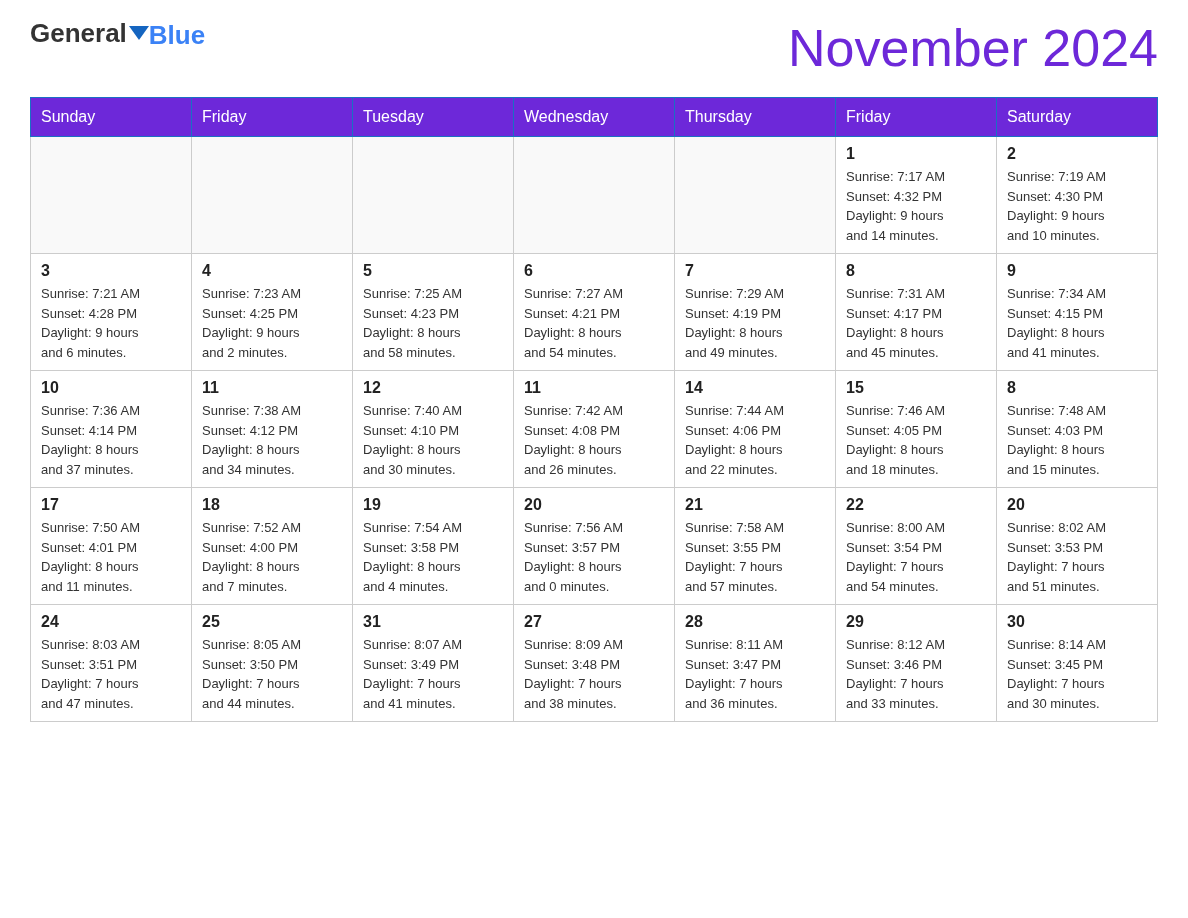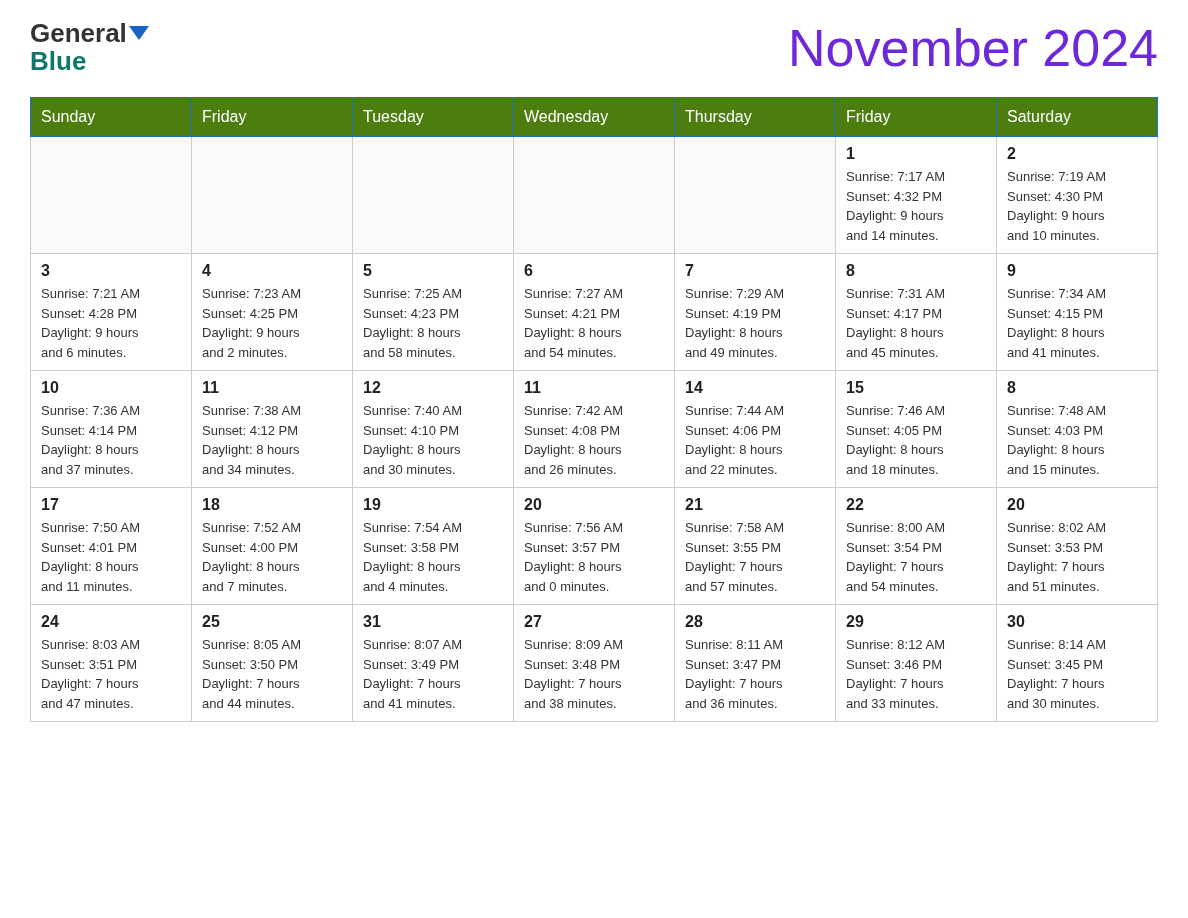--- a/index.html
+++ b/index.html
@@ -11,21 +11,21 @@
       min-height: 918px;
     }
     .header {
       display: flex;
       justify-content: space-between;
       align-items: flex-start;
       margin-bottom: 20px;
     }
     .logo {
       display: flex;
-      flex-direction: column;
+      flex-direction: row;
       align-items: flex-start;
     }
     .logo-text {
       font-size: 26px;
       font-weight: bold;
       color: #333;
       line-height: 1;
     }
     .logo-triangle {
       width: 0;
@@ -35,21 +35,21 @@
       border-top: 14px solid #1565c0;
       display: inline-block;
       margin-left: 2px;
       vertical-align: middle;
     }
     .logo-line {
       display: flex;
       align-items: center;
     }
     .logo-blue-text {
-      color: #0f766e;
+      color: #3b82f6;
       font-size: 26px;
       font-weight: bold;
     }
     .title-block {
       text-align: right;
     }
     .main-title {
       font-size: 52px;
       font-weight: 300;
       color: #6d28d9;
@@ -59,21 +59,21 @@
       font-size: 22px;
       color: #444;
       margin-top: 4px;
     }
     .calendar {
       width: 100%;
       border-collapse: collapse;
       border: 1px solid #bbb;
     }
     .calendar th {
-      background-color: #4d7c0f;
+      background-color: #6d28d9;
       color: #fff;
       text-align: left;
       padding: 10px 10px;
       font-size: 16px;
       font-weight: normal;
       border: 1px solid #1a6fc4;
     }
     .calendar td {
       vertical-align: top;
       padding: 8px 10px;

